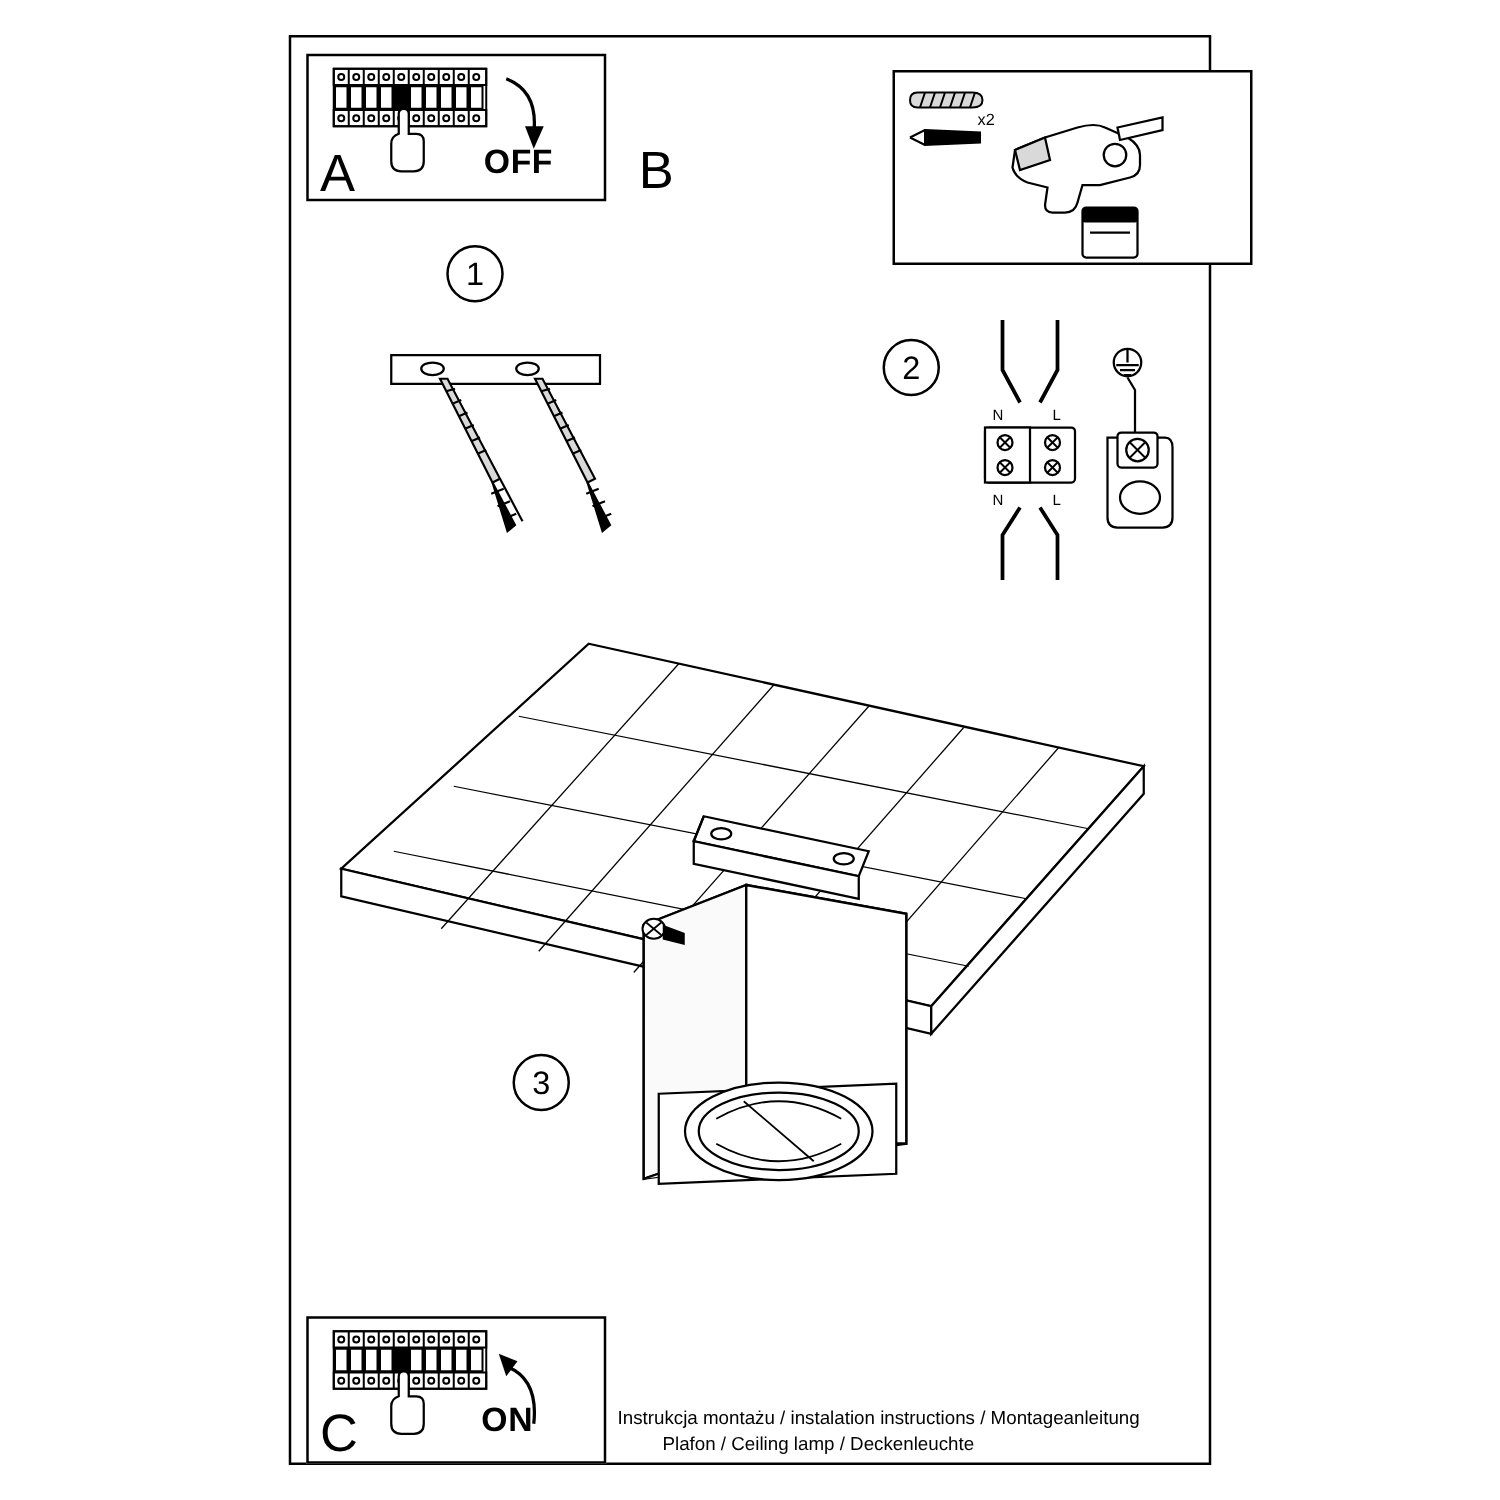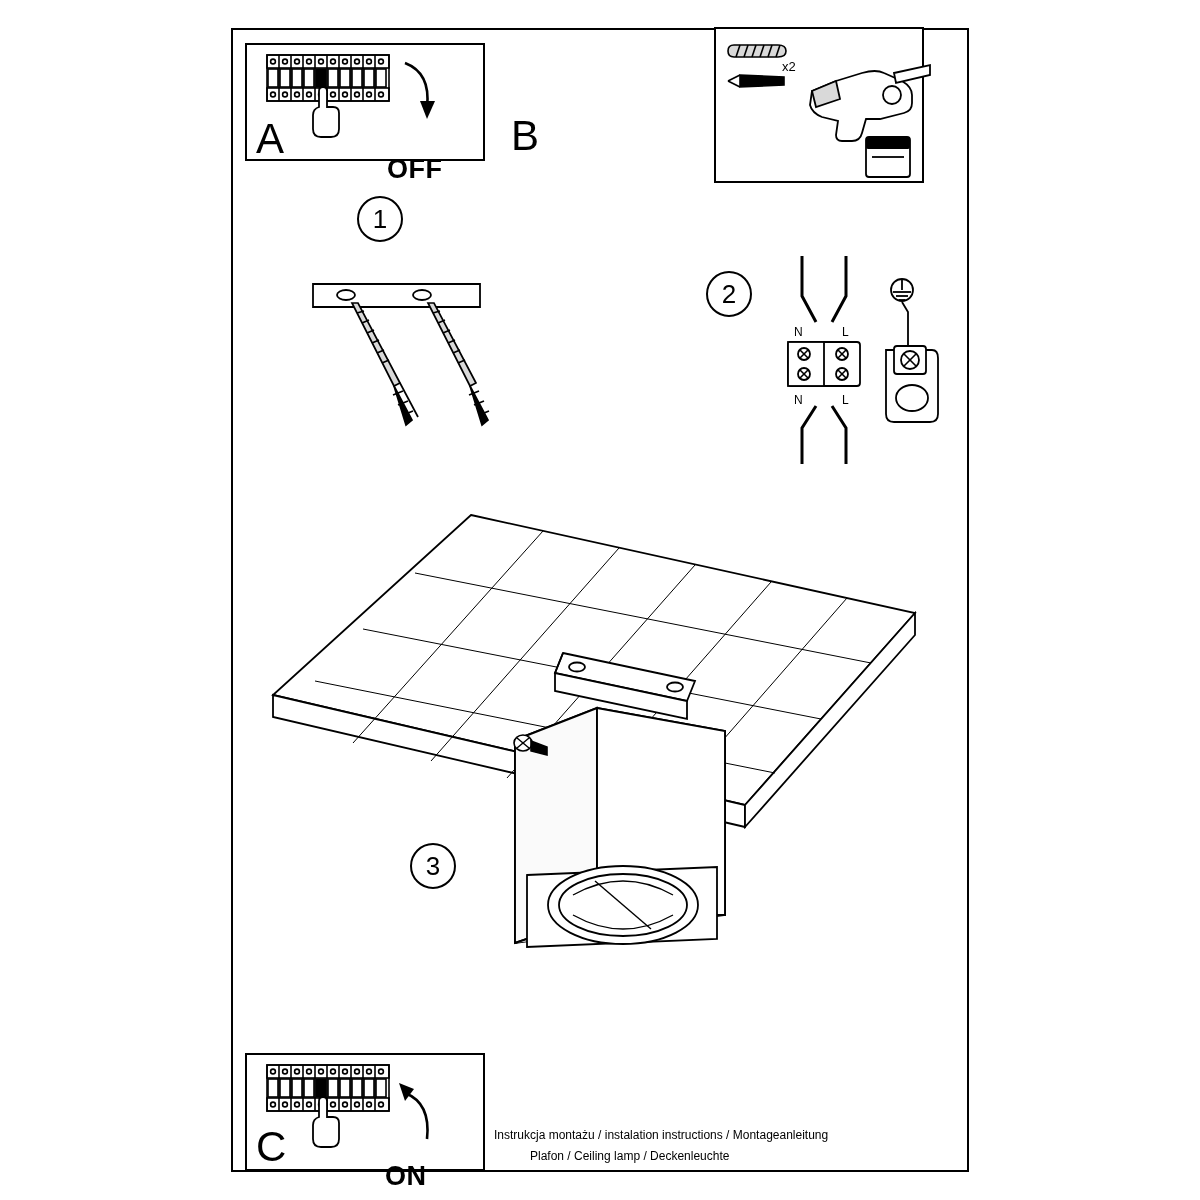--- a/index.html
+++ b/index.html
@@ -1,23 +1,23 @@
 <!DOCTYPE html>
 <html><head>
 <meta charset="utf-8">
 <style>
   html,body{margin:0;padding:0;background:#ffffff;}
   body{width:1200px;height:1200px;font-family:"Liberation Sans",sans-serif;color:#000;}
   .sheet{position:relative;width:1200px;height:1200px;overflow:hidden;background:#fff;}
   .frame{position:absolute;left:231px;top:28px;width:738px;height:1144px;border:2px solid #000;box-sizing:border-box;}
   .box{position:absolute;border:2px solid #000;box-sizing:border-box;background:#fff;}
   .big-letter{position:absolute;font-size:42px;line-height:42px;}
-  .step-word{position:absolute;font-size:27px;font-weight:700;letter-spacing:.5px;margin-top:40px;}
+  .step-word{position:absolute;font-size:27px;font-weight:700;letter-spacing:.5px;}
   .circ{position:absolute;width:46px;height:46px;border:2px solid #000;border-radius:50%;box-sizing:border-box;display:flex;align-items:center;justify-content:center;font-size:26px;}
-  .caption{position:absolute;font-size:12px;line-height:22px;white-space:pre-line;}
+  .caption{position:absolute;font-size:15px;line-height:22px;white-space:pre-line;}
   svg{display:block;}
   .abs{position:absolute;}
 </style>
 </head>
 <body>
 
 <div class="sheet">
 
   <div class="frame"></div>
 
@@ -82,21 +82,21 @@
         <path d="M158 18 Q184 28 180 62"></path>
       </g>
       <polygon points="180,74 173,56 188,56" fill="#000"></polygon>
     </svg>
   </div>
   <div class="big-letter" style="left:256px;top:118px;">A</div>
   <div class="step-word" style="left:387px;top:114px;">OFF</div>
 
   <div class="big-letter" style="left:511px;top:115px;">B</div>
 
-  <div class="box" style="left:714px;top:27px;width:210px;height:156px;">
+  <div class="box" style="left:714px;top:56px;width:288px;height:156px;">
     <svg width="252" height="152" viewBox="0 0 252 152">
 
       <g fill="none" stroke="#000" stroke-width="1.6">
         <path d="M18 16 L62 16 Q70 16 70 22 Q70 28 62 28 L18 28 Q12 28 12 22 Q12 16 18 16 Z" fill="#d9d9d9"></path>
         <line x1="24" y1="16" x2="20" y2="28"></line>
         <line x1="32" y1="16" x2="28" y2="28"></line>
         <line x1="40" y1="16" x2="36" y2="28"></line>
         <line x1="48" y1="16" x2="44" y2="28"></line>
         <line x1="56" y1="16" x2="52" y2="28"></line>
         <line x1="64" y1="16" x2="60" y2="28"></line>

